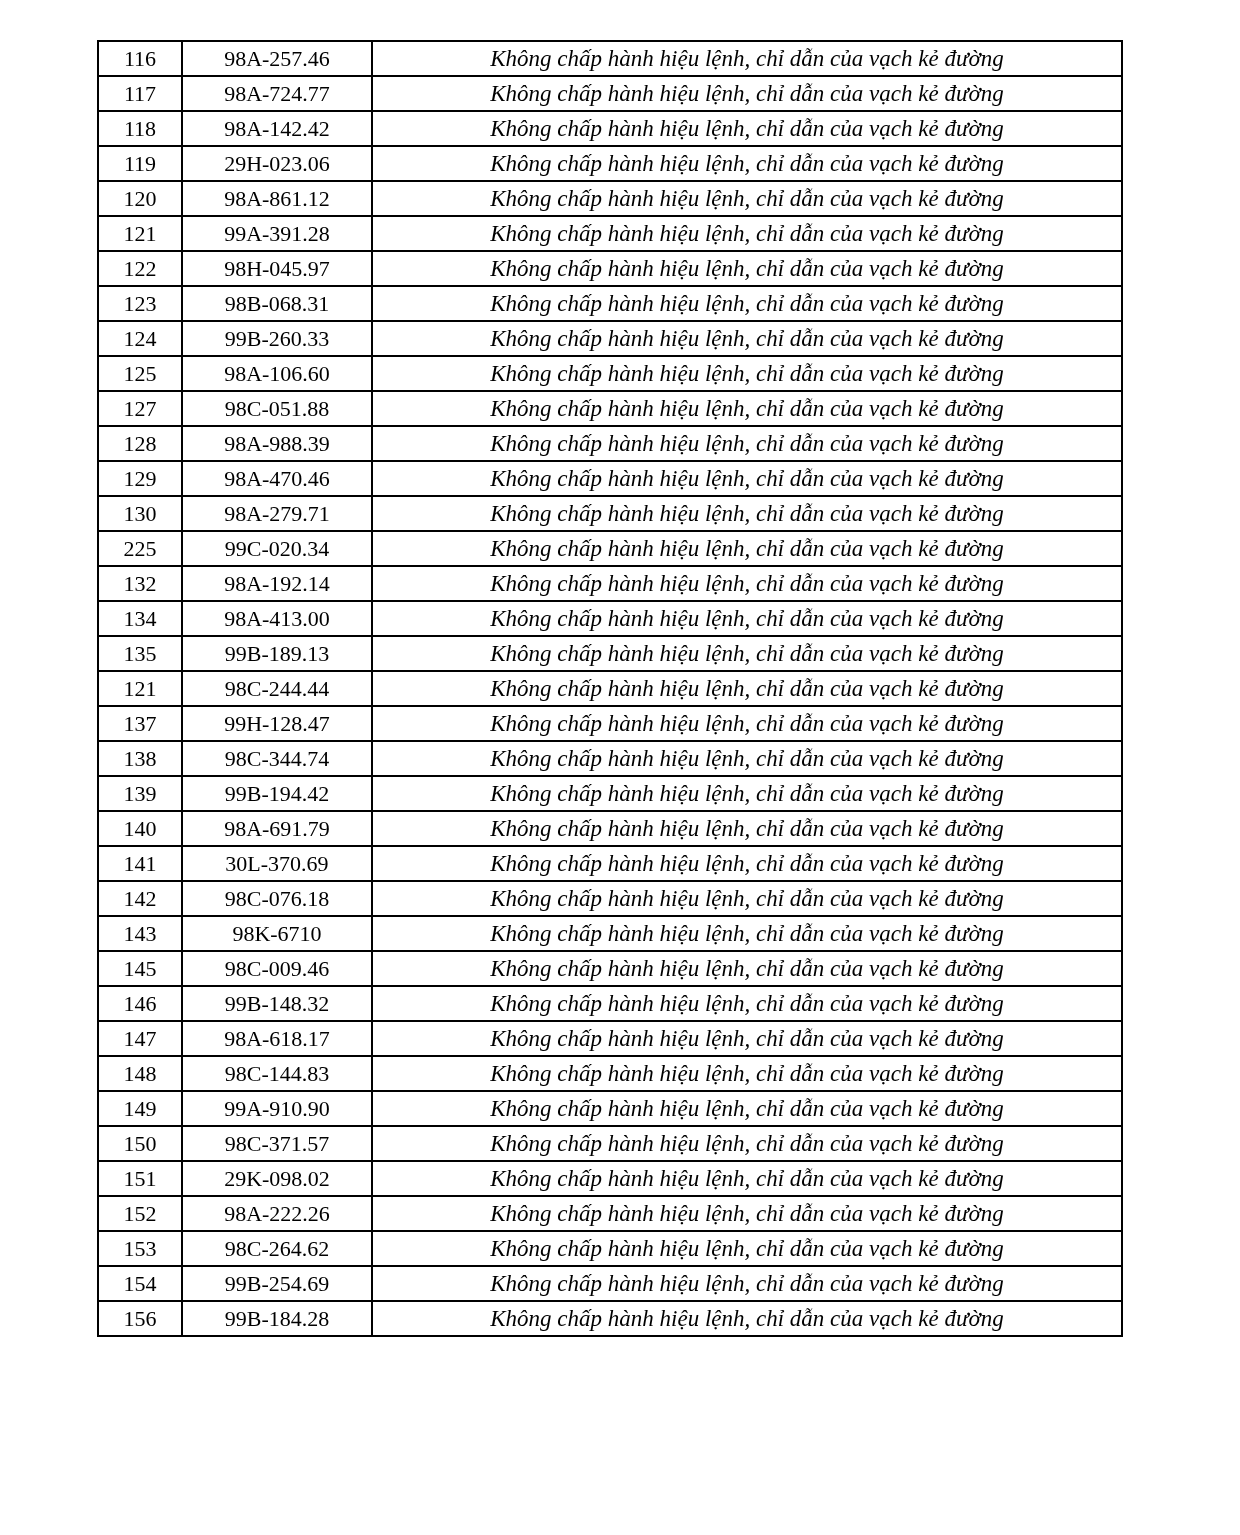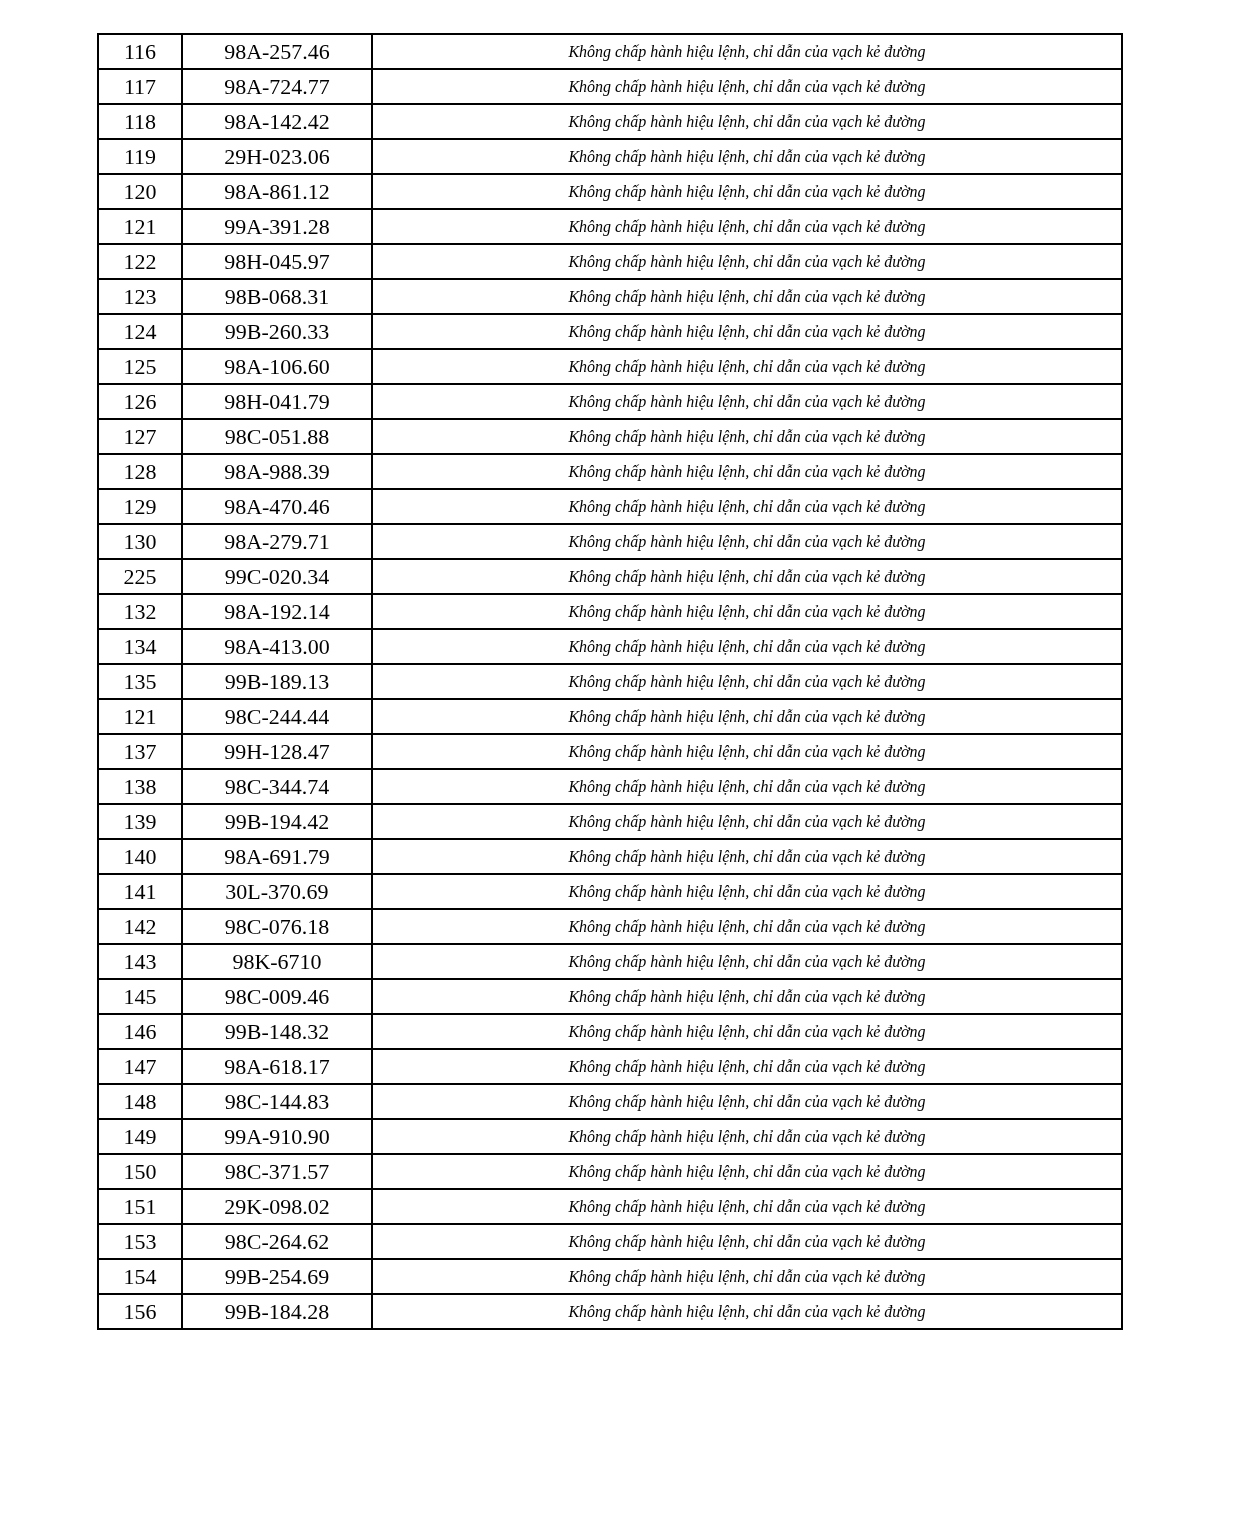--- a/index.html
+++ b/index.html
@@ -10,21 +10,21 @@
   body {
     width: 1240px;
     height: 1535px;
     position: relative;
     font-family: "Liberation Serif", "DejaVu Serif", serif;
     color: #000000;
   }
   .table-wrap {
     position: absolute;
     left: 97px;
-    top: 33px;
+    top: 40px;
   }
   table.violation-table {
     border-collapse: collapse;
     table-layout: fixed;
   }
   table.violation-table td {
     border: 2px solid #000000;
     height: 33px;
     padding: 0 4px;
     vertical-align: middle;
@@ -39,21 +39,21 @@
   td.col-plate {
     width: 180px;
     text-align: center;
     font-size: 22px;
     border-radius: 13px;
   }
   td.col-violation {
     width: 740px;
     text-align: center;
     font-style: italic;
-    font-size: 16px;
+    font-size: 23px;
   }
 </style>
 </head>
 <body>
 
 <div class="table-wrap">
   <table class="violation-table">
     <tbody>
         <tr>
           <td class="col-stt">116</td>
@@ -99,25 +99,20 @@
           <td class="col-stt">124</td>
           <td class="col-plate">99B-260.33</td>
           <td class="col-violation">Không chấp hành hiệu lệnh, chỉ dẫn của vạch kẻ đường</td>
         </tr>
         <tr>
           <td class="col-stt">125</td>
           <td class="col-plate">98A-106.60</td>
           <td class="col-violation">Không chấp hành hiệu lệnh, chỉ dẫn của vạch kẻ đường</td>
         </tr>
         <tr>
-          <td class="col-stt">126</td>
-          <td class="col-plate">98H-041.79</td>
-          <td class="col-violation">Không chấp hành hiệu lệnh, chỉ dẫn của vạch kẻ đường</td>
-        </tr>
-        <tr>
           <td class="col-stt">127</td>
           <td class="col-plate">98C-051.88</td>
           <td class="col-violation">Không chấp hành hiệu lệnh, chỉ dẫn của vạch kẻ đường</td>
         </tr>
         <tr>
           <td class="col-stt">128</td>
           <td class="col-plate">98A-988.39</td>
           <td class="col-violation">Không chấp hành hiệu lệnh, chỉ dẫn của vạch kẻ đường</td>
         </tr>
         <tr>
@@ -216,20 +211,25 @@
           <td class="col-violation">Không chấp hành hiệu lệnh, chỉ dẫn của vạch kẻ đường</td>
         </tr>
         <tr>
           <td class="col-stt">150</td>
           <td class="col-plate">98C-371.57</td>
           <td class="col-violation">Không chấp hành hiệu lệnh, chỉ dẫn của vạch kẻ đường</td>
         </tr>
         <tr>
           <td class="col-stt">151</td>
           <td class="col-plate">29K-098.02</td>
+          <td class="col-violation">Không chấp hành hiệu lệnh, chỉ dẫn của vạch kẻ đường</td>
+        </tr>
+        <tr>
+          <td class="col-stt">152</td>
+          <td class="col-plate">98A-222.26</td>
           <td class="col-violation">Không chấp hành hiệu lệnh, chỉ dẫn của vạch kẻ đường</td>
         </tr>
         <tr>
           <td class="col-stt">153</td>
           <td class="col-plate">98C-264.62</td>
           <td class="col-violation">Không chấp hành hiệu lệnh, chỉ dẫn của vạch kẻ đường</td>
         </tr>
         <tr>
           <td class="col-stt">154</td>
           <td class="col-plate">99B-254.69</td>

